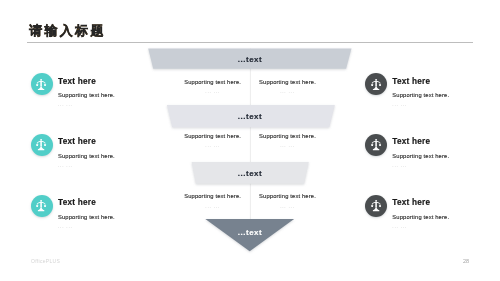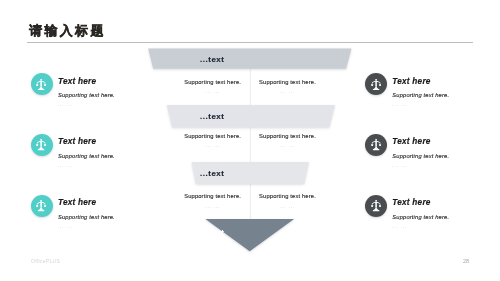--- a/index.html
+++ b/index.html
@@ -17,31 +17,31 @@
   
   .row{position:absolute;width:130px;height:34px;}
   .row.left{left:30.5px;}
   .row.right{left:364.8px;}
   .r1{top:73.3px;} .r2{top:134px;} .r3{top:195px;}
   .row .circle{position:absolute;top:0;left:0;width:22px;height:22px;border-radius:50%;
                box-shadow:0 1px 2.2px rgba(120,130,140,0.30);}
   .row.left .circle{background:#51cec8;}
   .row.right .circle{background:#4a4d4f;}
   .row .circle svg{position:absolute;left:5.9px;top:5.4px;width:10.2px;height:11.2px;display:block;}
-  .row .txt{position:absolute;left:27.5px;top:0;font-style:italic;}
+  .row .txt{position:absolute;left:27.5px;top:0;}
   .row .hl{font-size:8.2px;font-weight:700;color:#1a1a1a;letter-spacing:0.25px;line-height:8px;
            padding-top:4.4px;-webkit-text-stroke:0.18px #1a1a1a;white-space:nowrap;}
   .row .sub{font-size:5.78px;color:#2e2e2e;letter-spacing:0.16px;line-height:7px;padding-top:6.4px;
             -webkit-text-stroke:0.14px #2e2e2e;white-space:nowrap;}
   .row .dots{font-size:4.8px;color:#b6b6b6;letter-spacing:0.75px;line-height:5px;padding-top:3.4px;white-space:nowrap;}
 
   
   .funnel{position:absolute;left:0;top:0;width:500px;height:281px;}
   .funnel > svg{position:absolute;left:0;top:0;}
-  .band-label,.tip-label{position:absolute;left:200px;width:100px;
+  .band-label,.tip-label{position:absolute;left:200px;width:100px;text-align:center;
       font-size:7.9px;font-weight:700;letter-spacing:.55px;line-height:9px;white-space:nowrap;}
   .band-label{color:#232a36;-webkit-text-stroke:0.18px #232a36;}
   .tip-label{color:#ffffff;-webkit-text-stroke:0.18px #ffffff;}
   .bl1{top:55px;} .bl2{top:112.1px;} .bl3{top:169.1px;} .tipl{top:227.8px;}
   .gapcol{position:absolute;width:120px;text-align:center;}
   .gapcol.left{left:152.6px;} .gapcol.right{left:227.5px;}
   .g1{top:79px;} .g2{top:132.6px;} .g3{top:193.2px;}
   .gapcol .sup{font-size:5.78px;color:#2e2e2e;letter-spacing:0.16px;line-height:7px;
                -webkit-text-stroke:0.14px #2e2e2e;white-space:nowrap;}
   .gapcol .dd{font-size:4.8px;color:#b6b6b6;letter-spacing:0.75px;line-height:5px;padding-top:3.4px;white-space:nowrap;}

